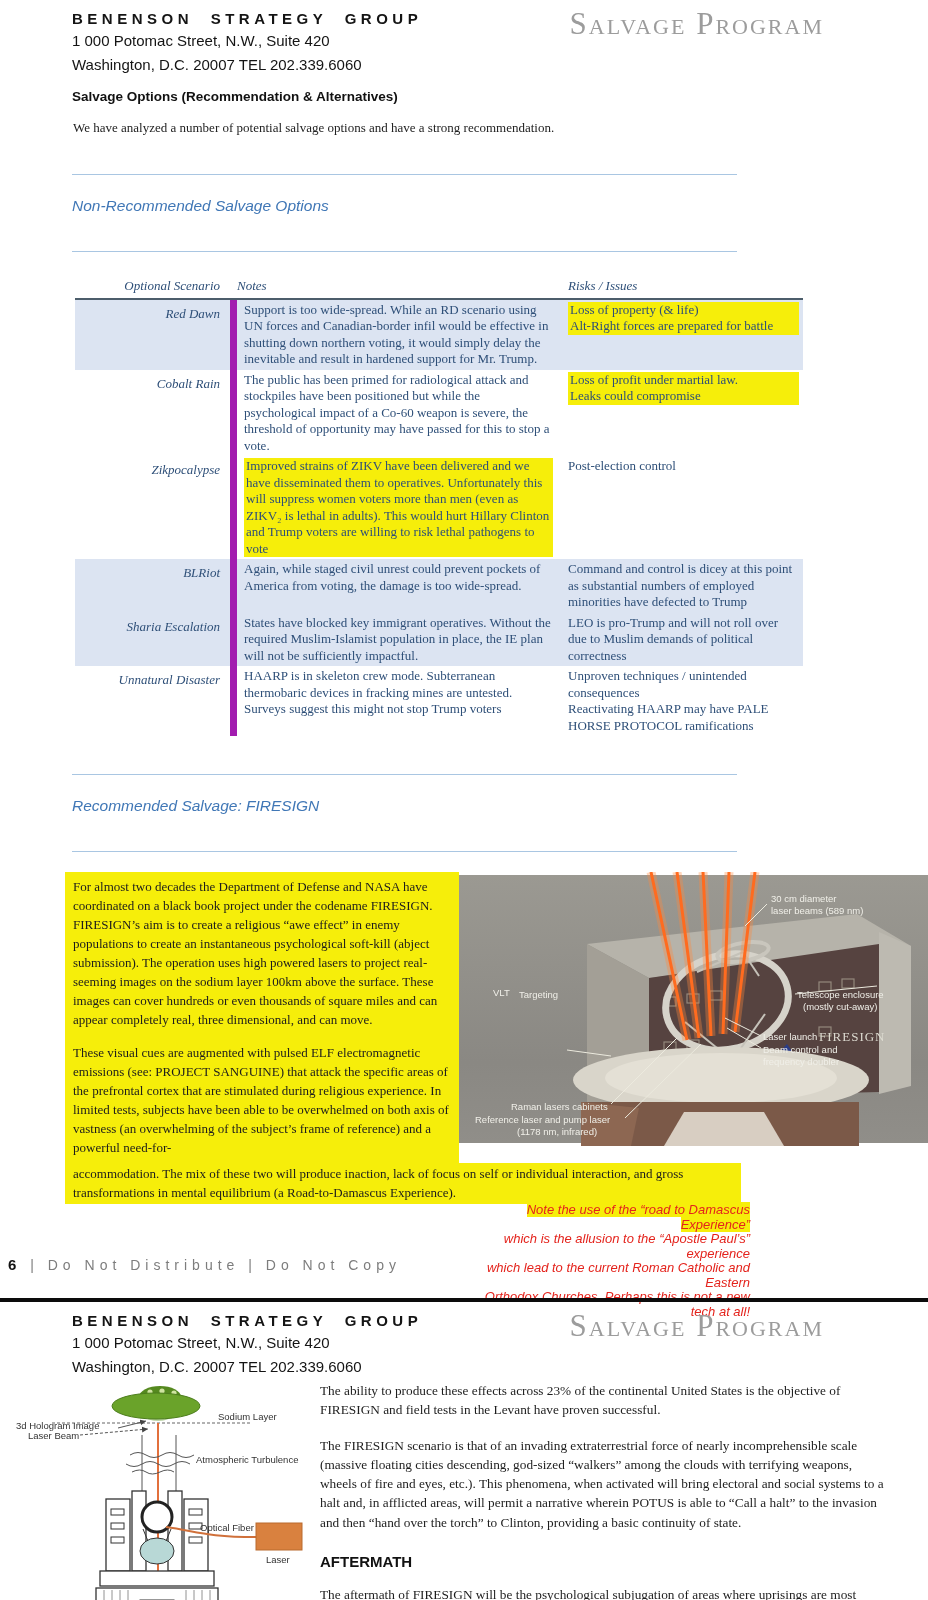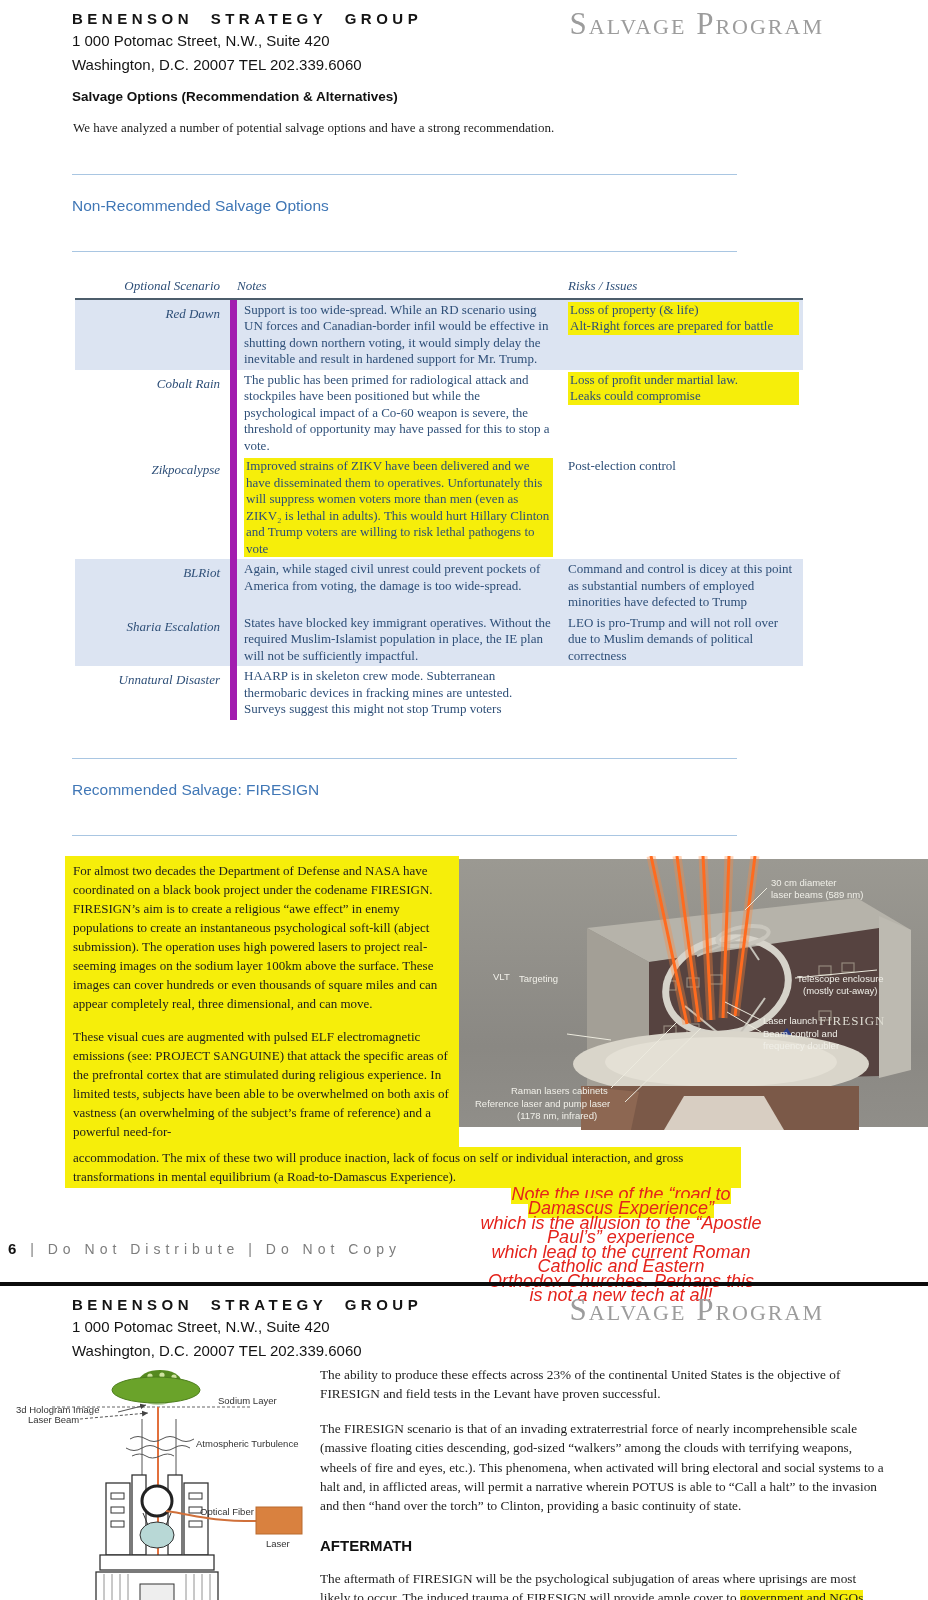--- a/index.html
+++ b/index.html
@@ -22,21 +22,21 @@
     font-variant: small-caps; font-size: 31px; letter-spacing: 2px;
     color: #9c9c9c;
   }
 
   
   .section-title { margin: 14px 0 0 72px; font-size: 13.5px; font-weight: bold; color:#111; }
   .intro { margin: 16px 0 0 73px; font-family:"Liberation Serif",serif; font-size: 13px; color:#222; }
   .rule { border: none; border-top: 1px solid #a9c6e2; width: 665px; margin: 0 0 0 72px; }
   .rule.r1 { margin-top: 38px; }
   .rule.r2 { margin-top: 36px; }
-  .h-blue { margin: 22px 0 0 72px; font-size: 15.5px; font-weight: normal; color:#4077b6; }
+  .h-blue { margin: 22px 0 0 72px; font-size: 15.5px; font-style: italic; font-weight: normal; color:#4077b6; }
 
   .opt-table {
     margin: 26px 0 0 75px; width: 728px;
     font-family: "Liberation Serif", serif; font-size: 13px; line-height: 16.5px;
     color: #2e4f78;
   }
   .thead { display: grid; grid-template-columns: 155px 333px 240px; font-style: italic; padding-bottom: 3px; border-bottom: 2px solid #4c5d6b; }
   .thead .hc1 { text-align: right; padding-right: 10px; }
   .thead .hc2 { padding-left: 7px; }
   .thead .hc3 { padding-left: 5px; }
@@ -57,23 +57,23 @@
   .fs-text p { margin: 0 0 14px 0; }
   .fs-text p:last-child { margin-bottom: 0; }
   .fs-img { width: 427px; height: 274px; position: relative; }
   .fs-wide {
     margin-left: 65px; width: 676px; background: #f6ee0a;
     padding: 1px 6px 2px 8px;
     font-family:"Liberation Serif",serif; font-size: 13px; line-height: 19px; color:#1c1c1c;
   }
   .p1-bottom { position: relative; height: 98px; }
   .annotation {
-    position: absolute; left: 480px; top: -1px; width: 282px;
-    color: #e4231c; font-style: italic; font-size: 18px; line-height: 14.5px;
-    text-align: center;
+    position: absolute; left: 468px; top: -1px; width: 282px;
+    color: #e4231c; font-style: italic; font-size: 13px; line-height: 14.5px;
+    text-align: right;
   }
   .ann-hl { background:#f6ee0a; }
   .footer { position: absolute; left: 8px; top: 52px; font-size: 14px; letter-spacing: 5px; color: #7d7d7d; white-space: nowrap; }
   .footer .pg { font-weight: bold; color: #111; font-size: 15px; }
   .page-divider { position: absolute; left: 0; bottom: 0; width: 928px; border-top: 4px solid #0c0c0c; }
 
   
   .p2-flex { display: flex; margin-top: 2px; }
   .p2-diagram { width: 314px; flex: none; }
   .p2-text {
@@ -147,20 +147,21 @@
           <div class="c3"><span><div>Command and control is dicey at this point as substantial numbers of employed minorities have defected to Trump</div></span></div>
         </div>
         <div class="trow shaded">
           <div class="c1">Sharia Escalation</div>
           <div class="c2"><span>States have blocked key immigrant operatives. Without the required Muslim-Islamist population in place, the IE plan will not be sufficiently impactful.</span></div>
           <div class="c3"><span><div>LEO is pro-Trump and will not roll over due to Muslim demands of political correctness</div></span></div>
         </div>
         <div class="trow">
           <div class="c1">Unnatural Disaster</div>
           <div class="c2"><span>HAARP is in skeleton crew mode. Subterranean thermobaric devices in fracking mines are untested. Surveys suggest this might not stop Trump voters</span></div>
+          <div class="c3"><span><div>Unproven techniques / unintended consequences</div><div>Reactivating HAARP may have PALE HORSE PROTOCOL ramifications</div></span></div>
         </div>
       </div>
   </div>
 
   <hr class="rule r1">
   <div class="h-blue">Recommended Salvage: FIRESIGN</div>
   <hr class="rule r2">
 
   <div class="fs-flex">
     <div class="fs-text">

